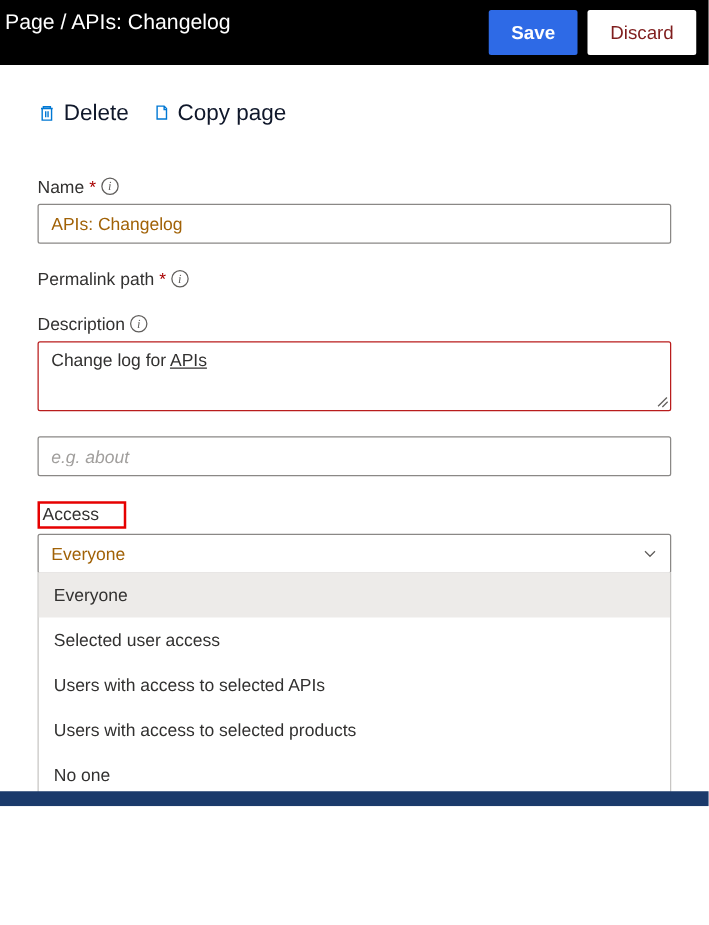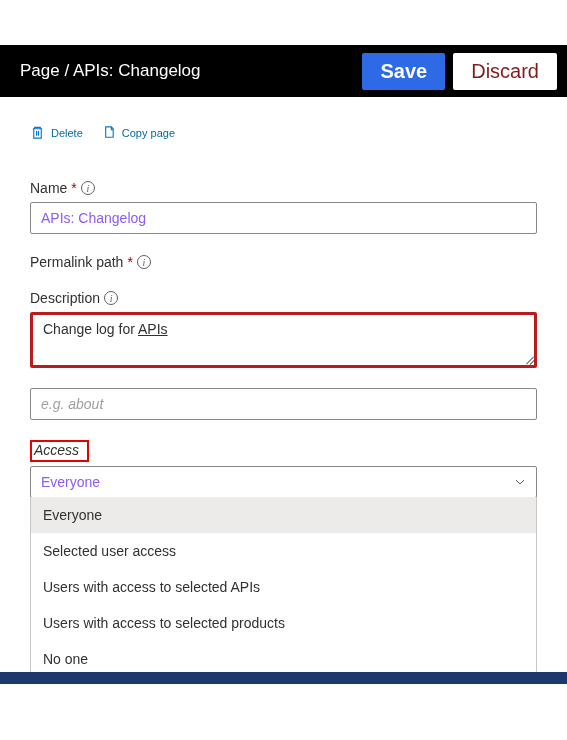--- a/index.html
+++ b/index.html
@@ -7,33 +7,31 @@
     font-family: "Segoe UI", -apple-system, sans-serif;
     font-size: 14px;
     color: #323130;
     background: #fff;
     width: 567px;
   }
   .header {
     background: #000;
     color: #fff;
     display: flex;
-    align-items: center;
-    padding: 8px 10px 8px 20px;
+    padding: 8px 10px 8px 4px;
     height: 52px;
-    margin-top: 45px;
   }
   .header-title {
     flex: 1;
     font-size: 17px;
     font-weight: 400;
   }
   .btn {
     border: none;
-    font-size: 20px;
+    font-size: 15px;
     padding: 7px 18px;
     cursor: pointer;
     font-family: inherit;
     border-radius: 2px;
   }
   .btn-save {
     background: #2e6ae6;
     color: #fff;
     margin-right: 8px;
     font-weight: 600;
@@ -45,23 +43,23 @@
   }
   .toolbar {
     padding: 28px 30px 0 30px;
     display: flex;
     gap: 18px;
   }
   .toolbar-btn {
     display: inline-flex;
     align-items: center;
     gap: 6px;
-    color: #0369a1;
-    cursor: pointer;
-    font-size: 11px;
+    color: #0f172a;
+    cursor: pointer;
+    font-size: 18px;
   }
   .toolbar-btn svg { width: 15px; height: 15px; }
   .form {
     padding: 40px 30px 0 30px;
   }
   .field {
     margin-bottom: 20px;
   }
   .field-label {
     display: flex;
@@ -84,21 +82,21 @@
     color: #605e5c;
     font-style: italic;
     font-family: Georgia, serif;
   }
   .text-input, .textarea, .select-box {
     width: 100%;
     border: 1px solid #8a8886;
     padding: 6px 10px;
     font-size: 14px;
     font-family: inherit;
-    color: #8b5cf6;
+    color: #a16207;
     background: #fff;
     border-radius: 2px;
   }
   .text-input { height: 32px; }
   .textarea-wrap { position: relative; }
   .resize-handle {
     position: absolute;
     right: 3px;
     bottom: 3px;
     width: 12px;
@@ -112,31 +110,30 @@
     transform: rotate(-45deg);
   }
   .resize-handle::before { width: 10px; height: 1px; bottom: 4px; right: -1px; }
   .resize-handle::after { width: 6px; height: 1px; bottom: 2px; right: -1px; }
   .underline-word {
     text-decoration: underline;
     text-decoration-style: solid;
   }
   .textarea-content {
     padding: 6px 10px;
-    border: 3px solid #b91c1c;
+    border: 1px solid #b91c1c;
     height: 56px;
     font-size: 14px;
     border-radius: 2px;
   }
   .access-label-wrap {
     border: 2px solid #e60000;
     display: inline-block;
-    padding: 0 8px 2px 2px;
+    padding: 0 20px 2px 2px;
     margin-bottom: 4px;
-    font-style: italic;
   }
   .select-box {
     height: 32px;
     display: flex;
     align-items: center;
     justify-content: space-between;
     cursor: pointer;
   }
   .chevron {
     width: 12px;

